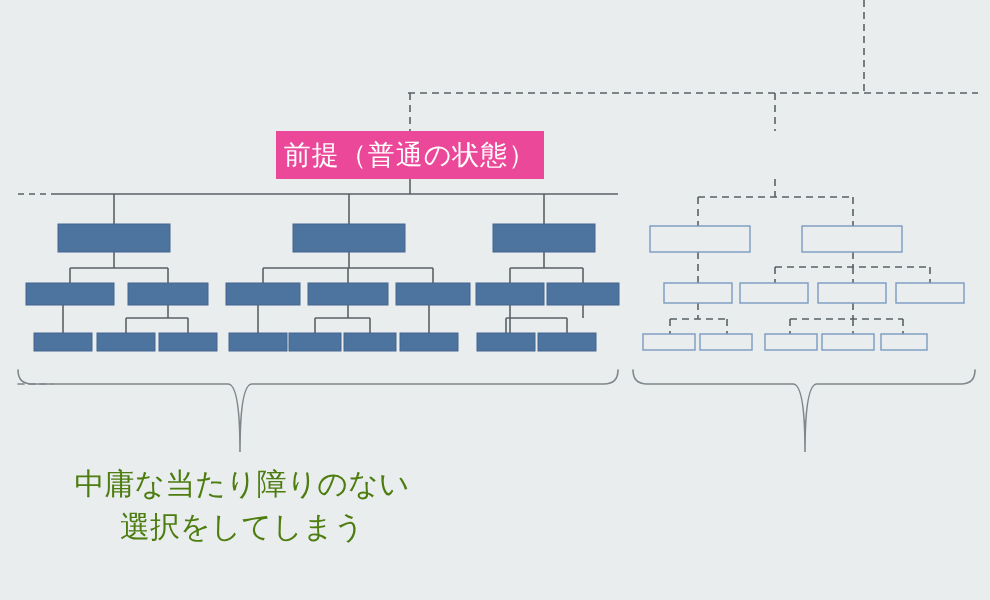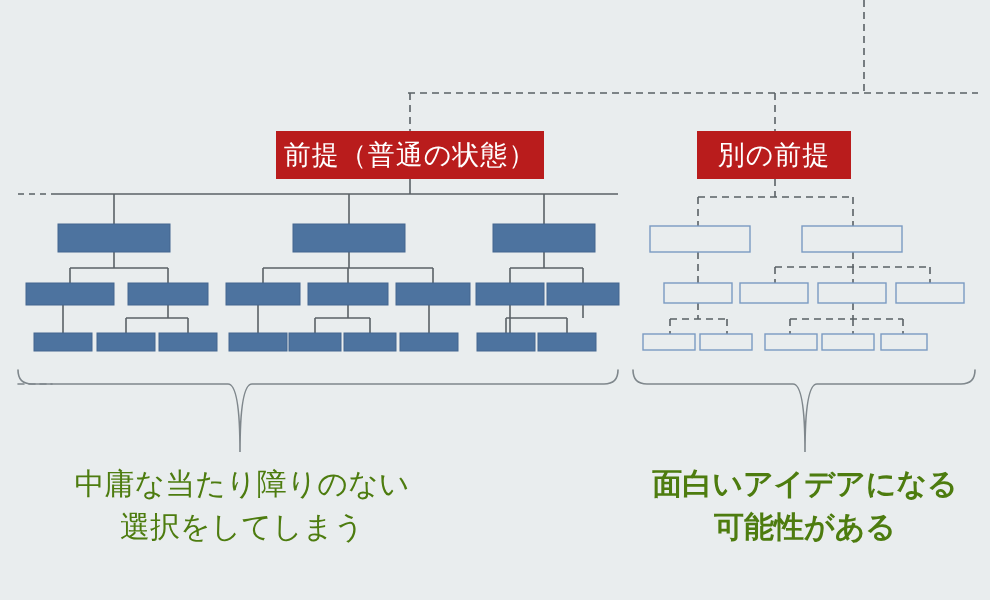--- a/index.html
+++ b/index.html
@@ -17,21 +17,21 @@
   }
   #svg-layer {
     position: absolute;
     left: 0;
     top: 0;
     width: 990px;
     height: 600px;
   }
   .hdr-box {
     position: absolute;
-    background: #b91c1c;
+    background: #ec4899;
     display: flex;
     align-items: center;
     justify-content: center;
     color: #ffffff;
     letter-spacing: 1px;
     box-sizing: border-box;
   }
   #hdr-left {
     left: 276px; top: 131px; width: 268px; height: 48px;
     font-size: 27px;
@@ -194,23 +194,18 @@
       <path id="brace-left" d="M 18 370 Q 18 384 32 384 L 228 384 Q 240 384 240 452 Q 240 384 252 384 L 604 384 Q 618 384 618 370"></path>
       <line x1="18" y1="384" x2="52" y2="384" stroke-dasharray="6,5"></line>
       <path id="brace-right" d="M 633 370 Q 633 384 647 384 L 793 384 Q 805 384 805 452 Q 805 384 817 384 L 961 384 Q 975 384 975 370"></path>
     </g>
   </svg>
 
   <div class="hdr-box" id="hdr-left">
     <span>前提（普通の状態）</span>
   </div>
 
-  <div class="hdr-box" id="hdr-right">
-    <span>別の前提</span>
-  </div>
 
   <div class="caption" id="cap-left">中庸な当たり障りのない
 選択をしてしまう</div>
 
-  <div class="caption" id="cap-right">面白いアイデアになる
-可能性がある</div>
 
 </div>
 
 </body></html>

